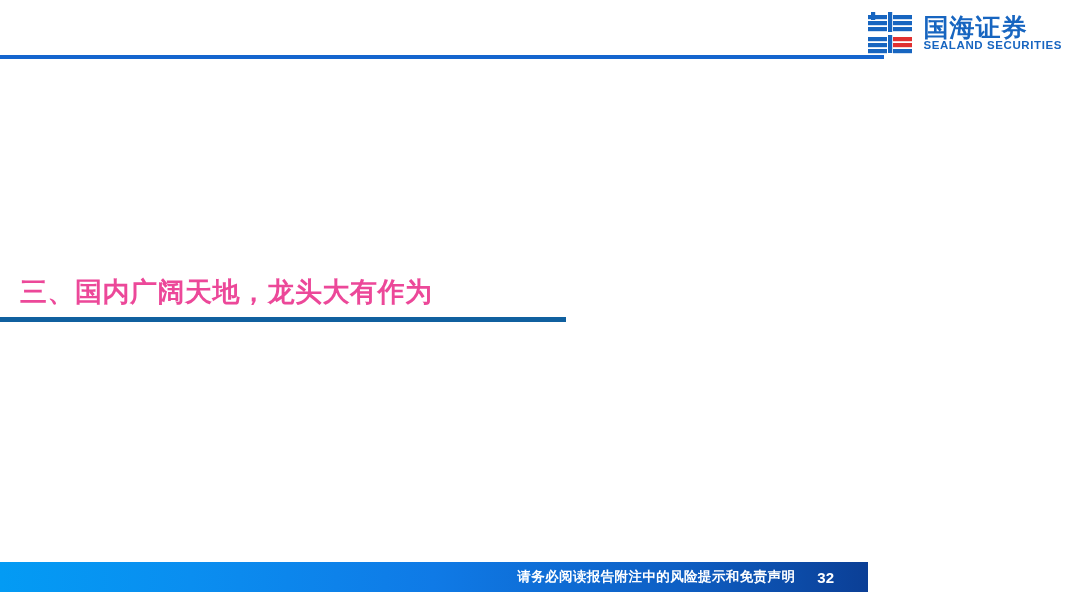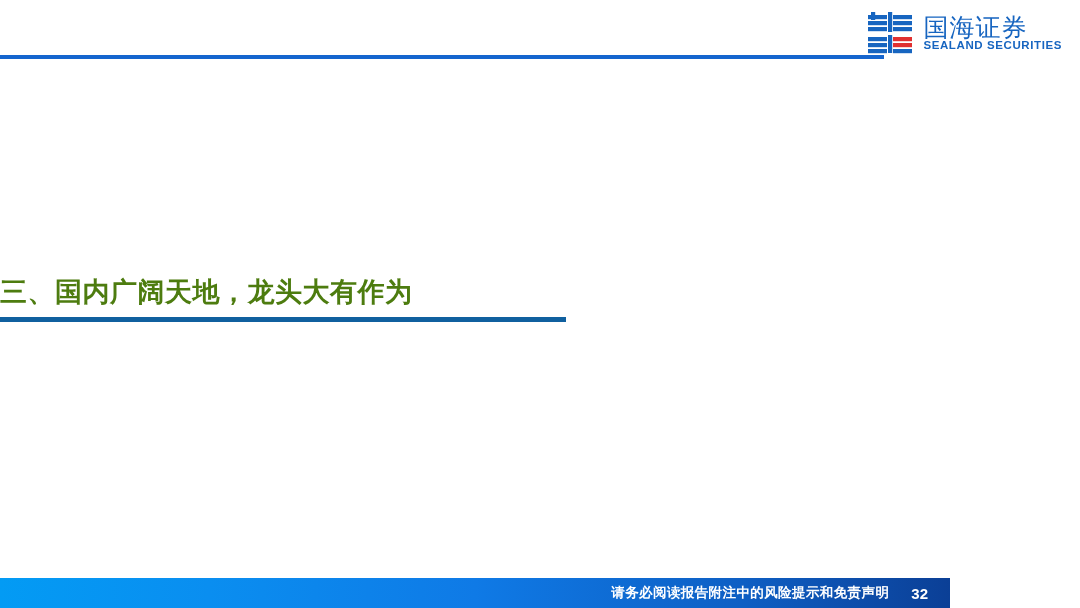--- a/index.html
+++ b/index.html
@@ -39,21 +39,21 @@
   }
   .brand-text {
     display: flex;
     flex-direction: column;
     align-items: flex-start;
     line-height: 1;
   }
   .brand-cn {
     font-family: "DejaVu Sans", sans-serif;
     font-size: 25px;
-    font-weight: 400;
+    font-weight: 700;
     color: #1765c0;
     letter-spacing: 1px;
     white-space: nowrap;
   }
   .brand-en {
     font-family: "Liberation Sans", sans-serif;
     font-size: 11.5px;
     font-weight: 700;
     color: #1765c0;
     letter-spacing: 0.6px;
@@ -74,59 +74,60 @@
   .section-block {
     position: absolute;
     left: 0;
     top: 272px;
     width: 566px;
   }
   .section-title {
     font-family: "DejaVu Sans", sans-serif;
     font-size: 27px;
     font-weight: 700;
-    color: #4d7c0f;
+    color: #ec4899;
     letter-spacing: 0.5px;
+    padding-left: 20px;
     white-space: nowrap;
     line-height: 1.45;
   }
   .section-underline {
     margin-top: 6px;
     width: 566px;
     height: 5px;
     background: #10609f;
   }
 
   
   .footer {
     position: absolute;
     left: 0;
-    bottom: 0;
-    width: 950px;
+    bottom: 16px;
+    width: 868px;
     height: 30px;
     background: linear-gradient(to right, #039bf4 0%, #0a8ef0 22%, #0f7ae6 50%, #0e5fc4 78%, #0b3f96 100%);
     display: flex;
     align-items: center;
     justify-content: flex-end;
   }
   .footer-note {
     font-family: "DejaVu Sans", sans-serif;
     font-size: 13.5px;
     font-weight: 700;
     color: #ffffff;
     letter-spacing: 0.4px;
     white-space: nowrap;
   }
   .footer-page {
     font-family: "Liberation Sans", sans-serif;
     font-size: 15px;
     font-weight: 700;
     color: #ffffff;
     margin-left: 22px;
-    margin-right: 22px;
+    margin-right: 34px;
     white-space: nowrap;
   }
 </style>
 </head>
 <body>
 
 <div class="slide">
 
   <div class="brand">
     <svg class="brand-mark" viewBox="0 0 48 46">

